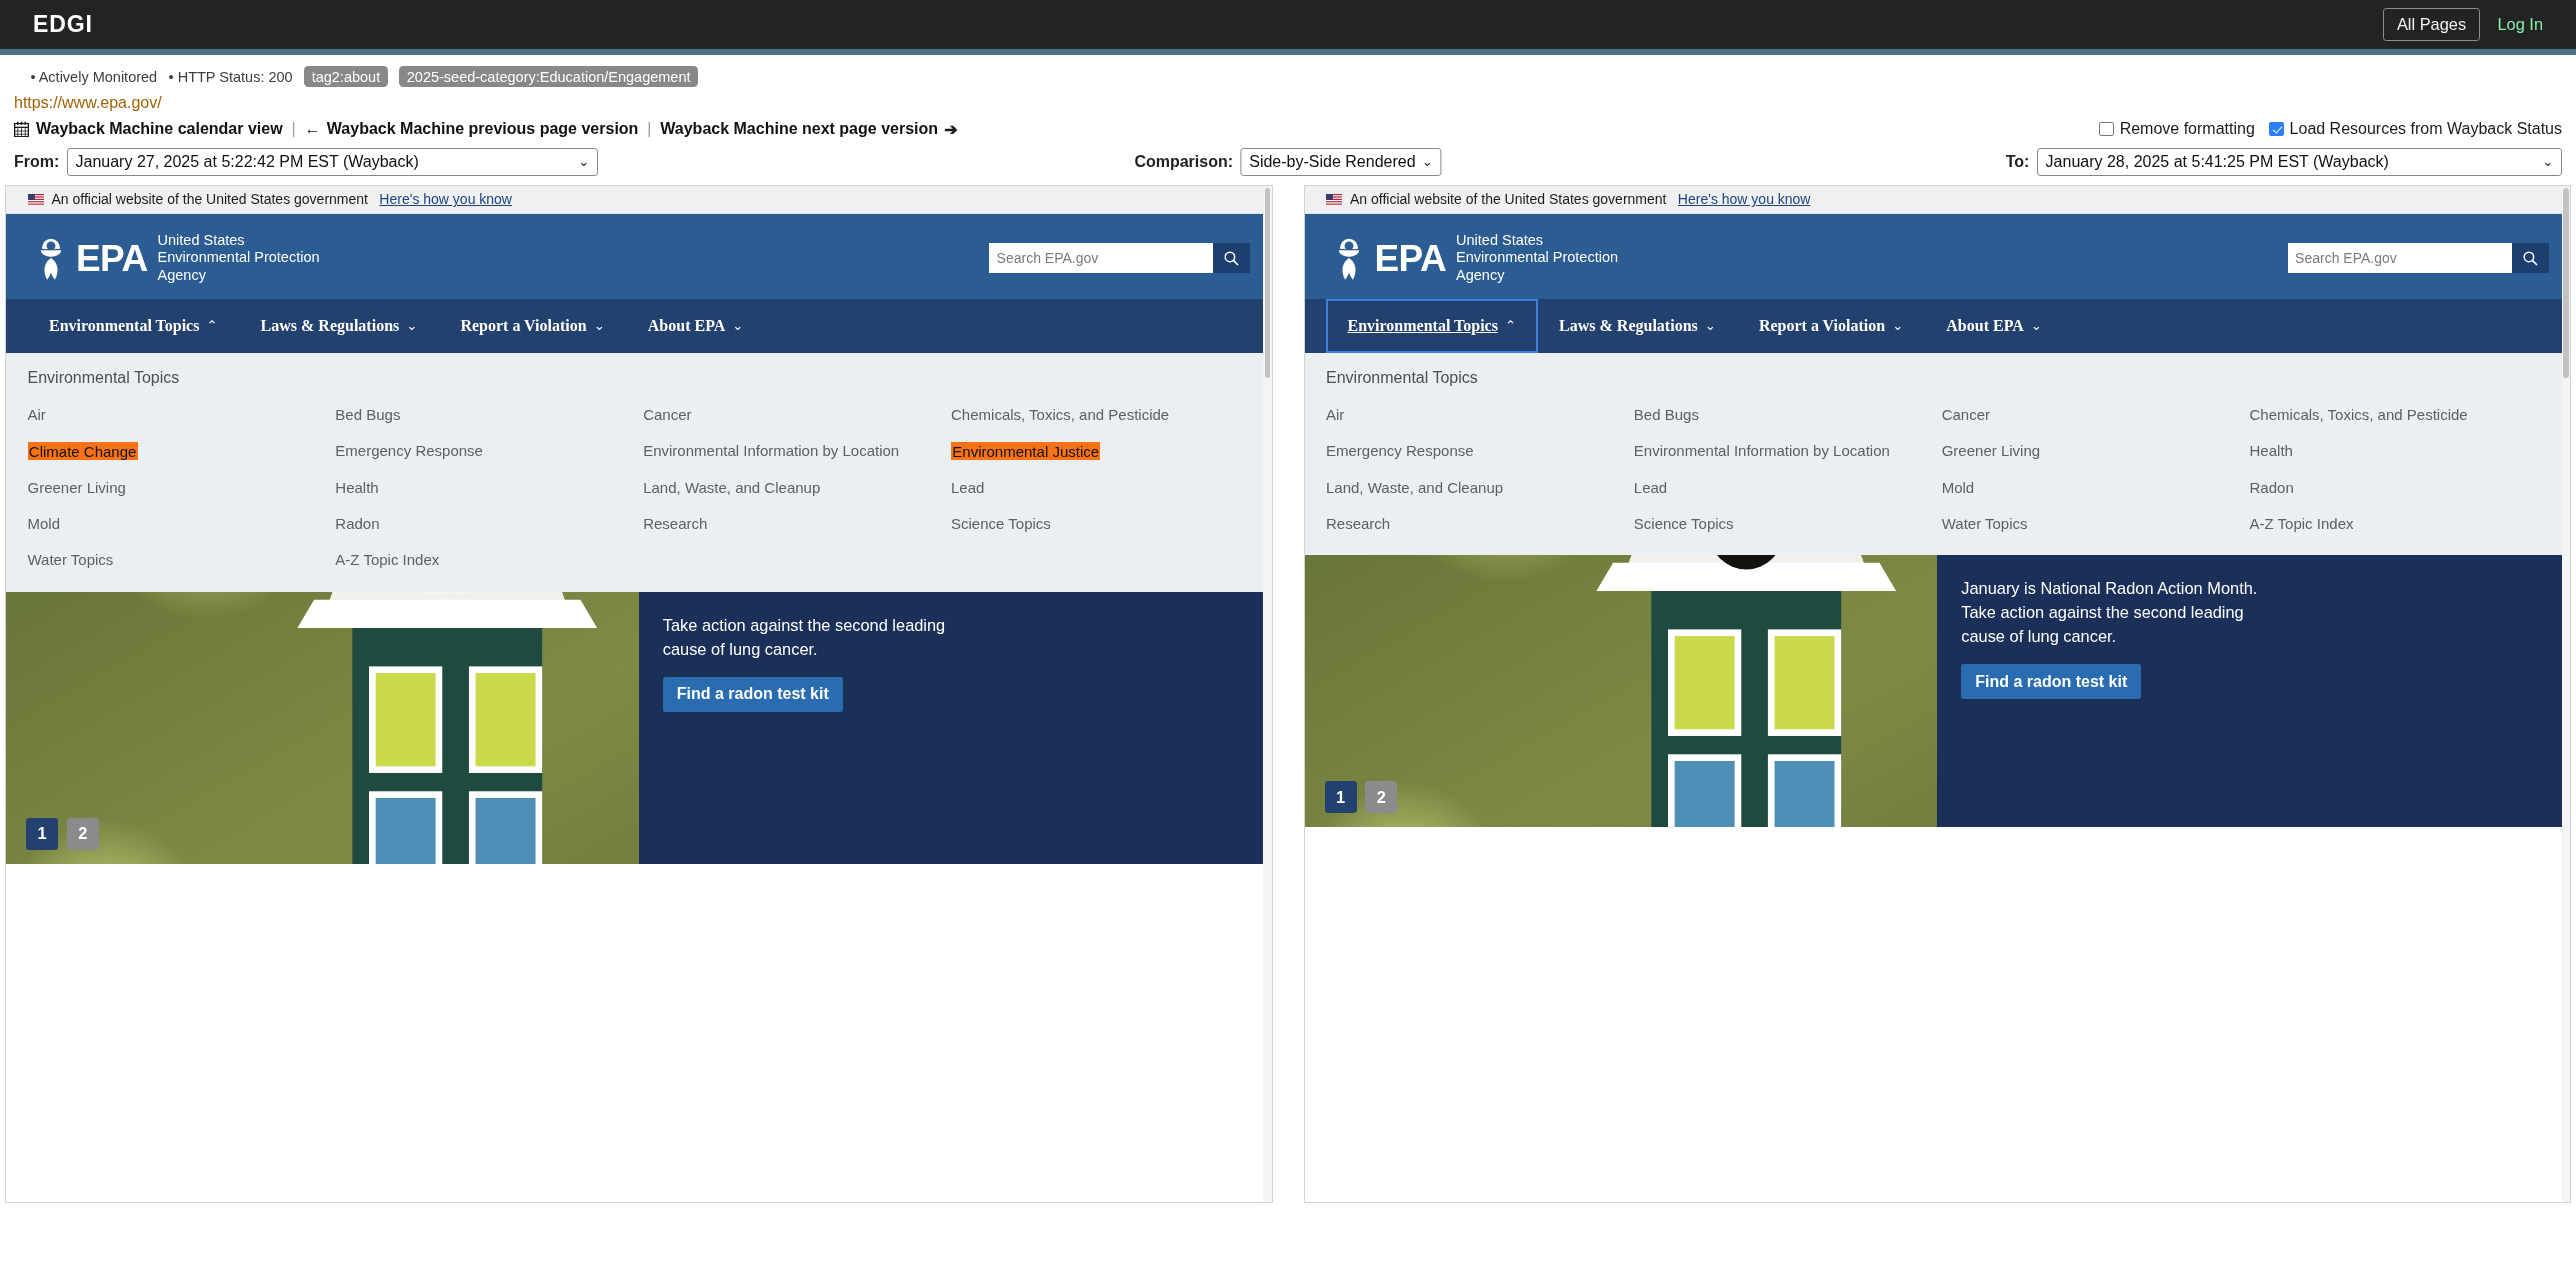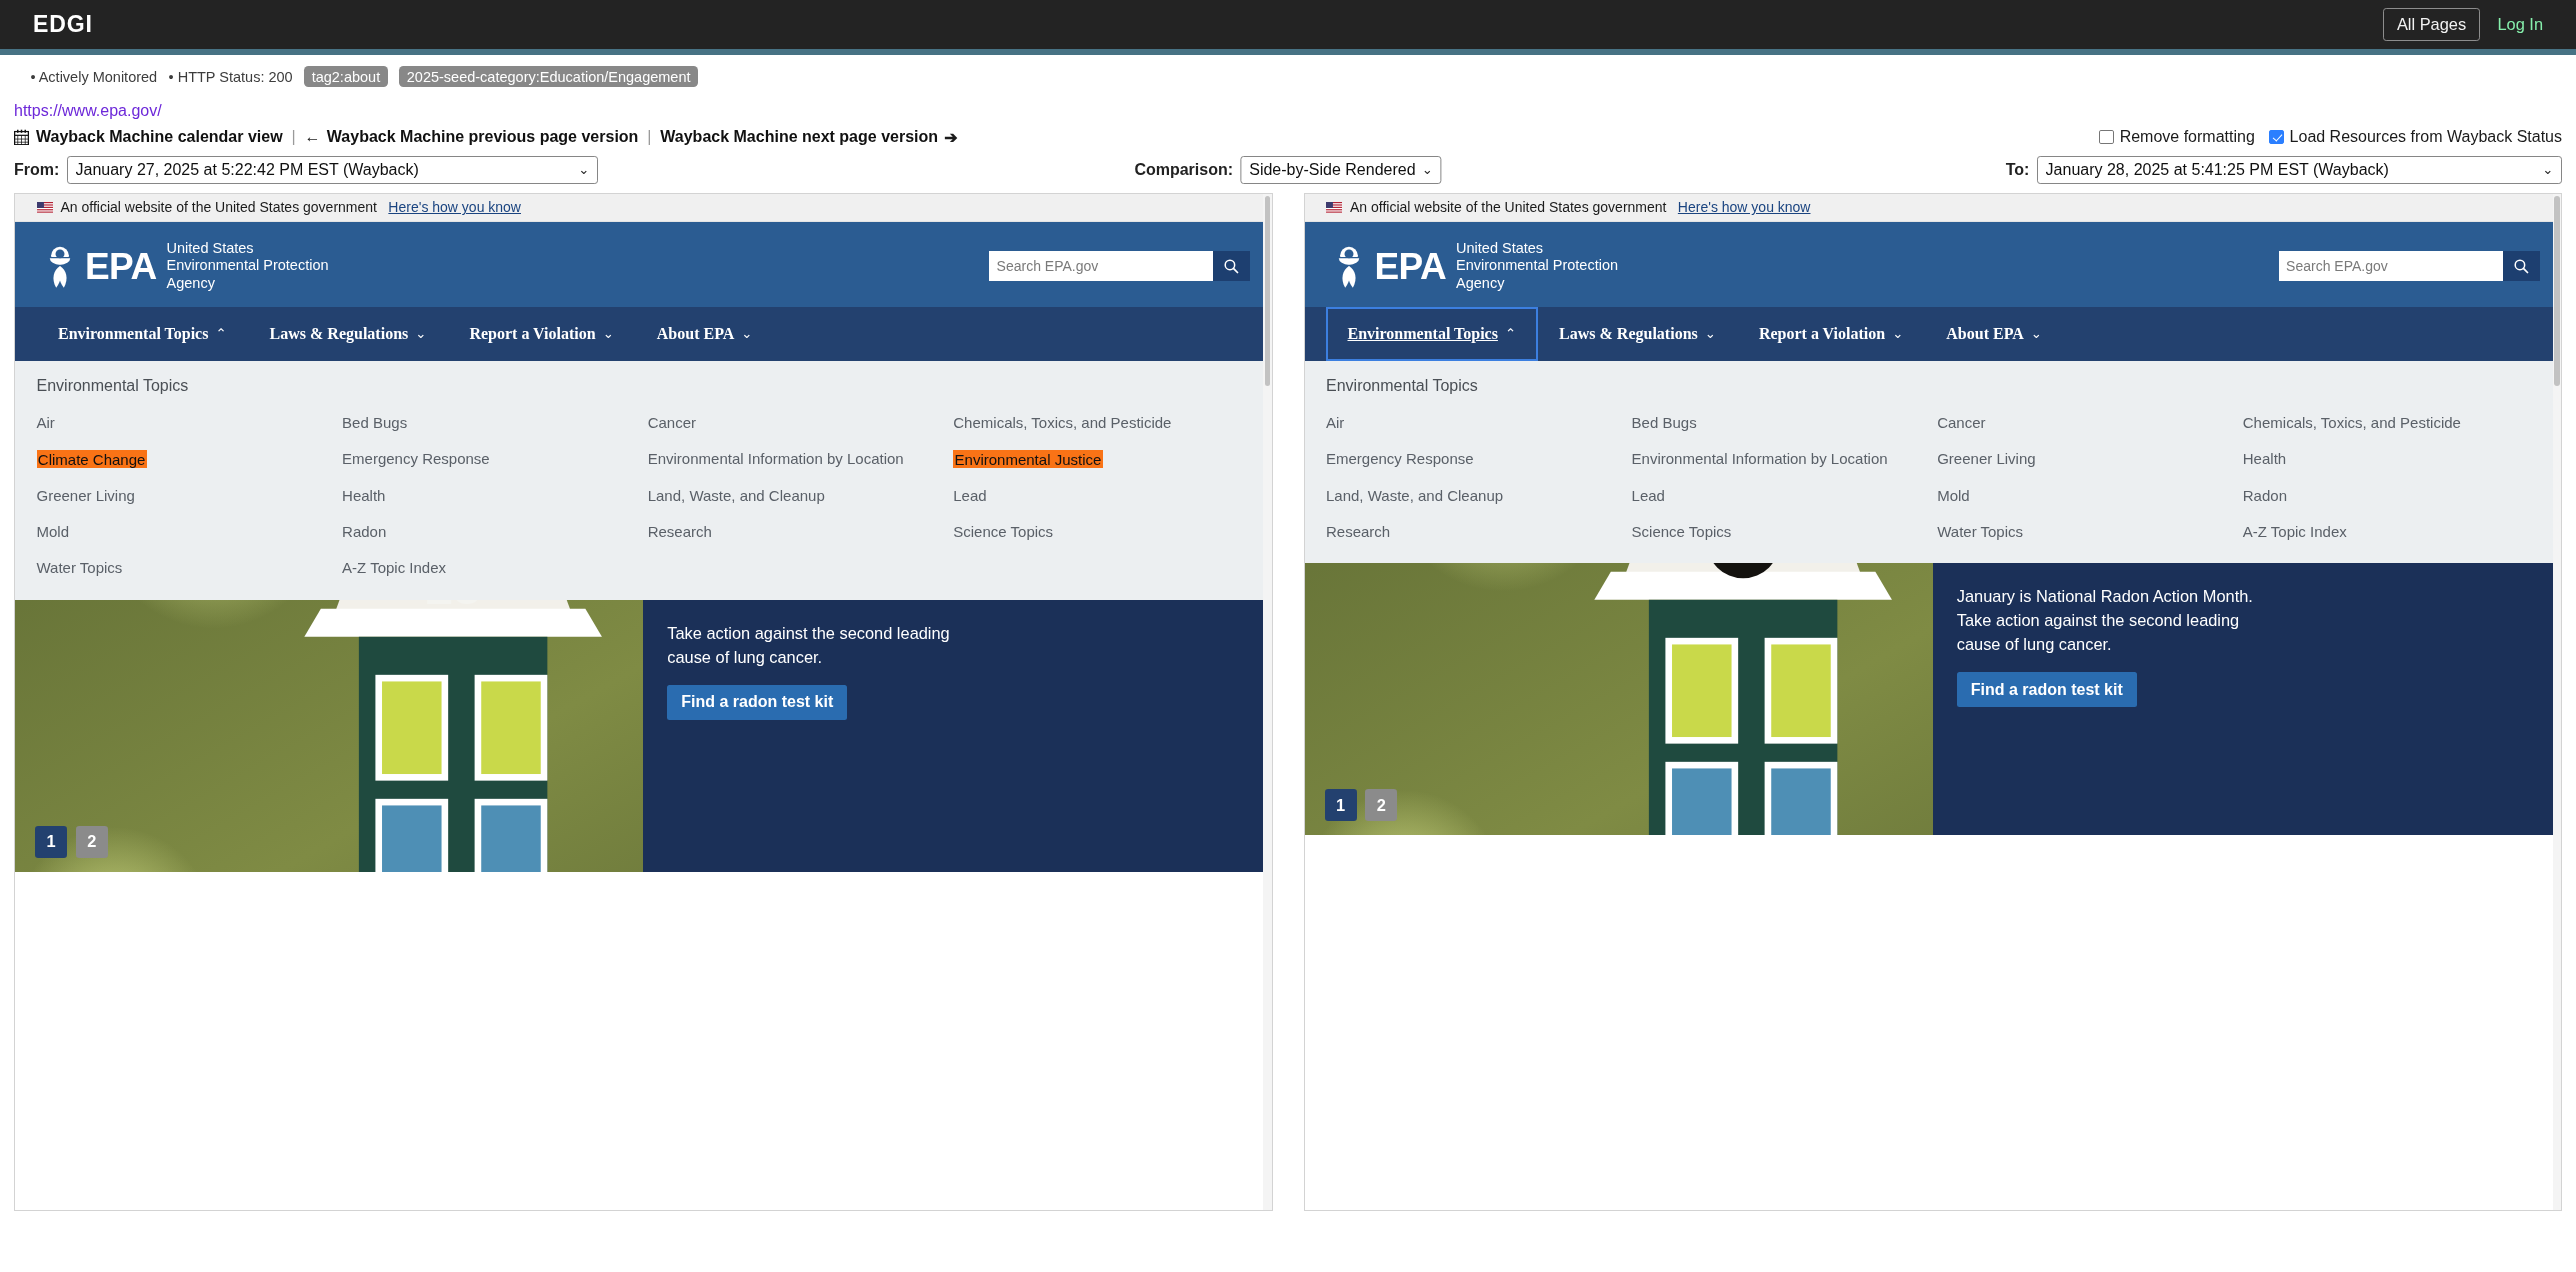--- a/index.html
+++ b/index.html
@@ -31,21 +31,21 @@
   
   .meta-wrap { padding:11.4px 14px 0 14px; }
   .title-row { display:flex; align-items:baseline; flex-wrap:wrap; }
   .page-title { font-size:25px; font-weight:bold; color:#3b3b3b; letter-spacing:-0.2px; }
   .meta-bits { display:flex; align-items:center; gap:11.4px; margin-left:16.4px; }
   .meta-bit { font-size:14.5px; color:#3d3d3d; white-space:nowrap; }
   .badge {
     display:inline-block; background:#888888; color:#ffffff;
     font-size:14.5px; padding:2.5px 7.6px; border-radius:4.4px; white-space:nowrap;
   }
-  .page-url { display:block; color:#6d28d9; font-size:16px; text-decoration:none; margin-top:15px; }
+  .page-url { display:block; color:#a16207; font-size:16px; text-decoration:none; margin-top:7px; }
 
   
   .wb-row {
     display:flex; align-items:center; padding:7.6px 14px 0 14px; position:relative;
   }
   .cal-icon { width:15px; height:16.4px; margin-right:7px; flex:none; }
   .wb-links { display:flex; align-items:flex-start; font-size:16px; font-weight:bold; }
   .wb-link { color:#111111; text-decoration:none; white-space:nowrap; }
   .wb-sep { color:#9a9a9a; margin:0 8.9px; font-weight:normal; }
   .wb-arrow { font-weight:bold; }
@@ -71,21 +71,21 @@
   }
   .sel-box .sel-val { white-space:nowrap; overflow:hidden; }
   .sel-box .caret { margin-left:auto; padding-left:10px; font-size:13.3px; color:#222; }
   .from-group { display:flex; align-items:center; }
   .from-group .sel-box { width:531px; }
   .mid-group { position:absolute; left:50%; transform:translateX(-50%); display:flex; align-items:center; }
   .to-group { margin-left:auto; display:flex; align-items:center; }
   .to-group .sel-box { width:525px; }
 
   
-  .panes { display:flex; gap:16px; padding:0 14px; height:1018px; position:relative; }
+  .panes { display:flex; gap:16px; padding:0 5px; height:1018px; position:relative; }
   .pane {
     position:relative; overflow:hidden; background:#ffffff;
     border:0.6px solid #d3d3d3; flex:1 1 0; min-width:0;
   }
   .pane + .pane { margin-left:15px; }
 
   
   .gov-banner {
     background:#f0f0f0; padding:5.7px 0 5.7px 21.5px; display:flex; align-items:center;
     font-size:14px; color:#1b1b1b; border-bottom:0.6px solid #e4e4e4;

